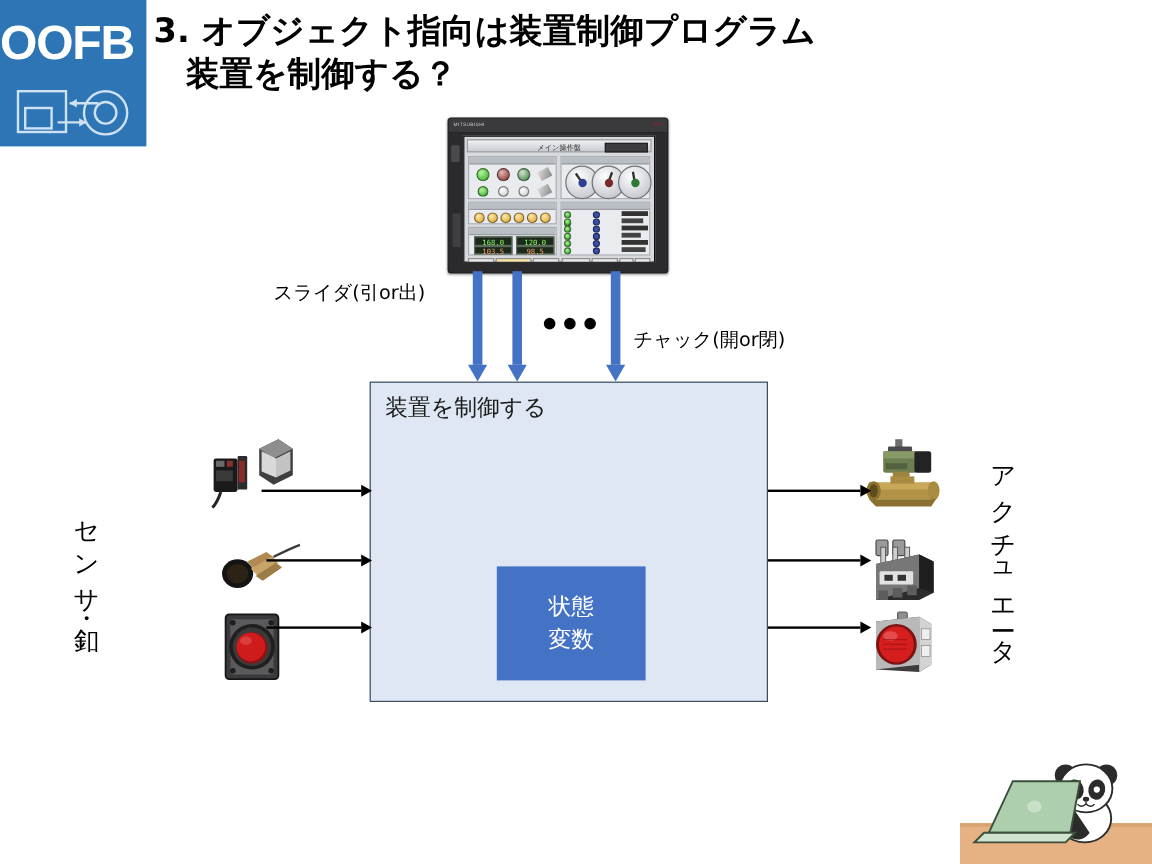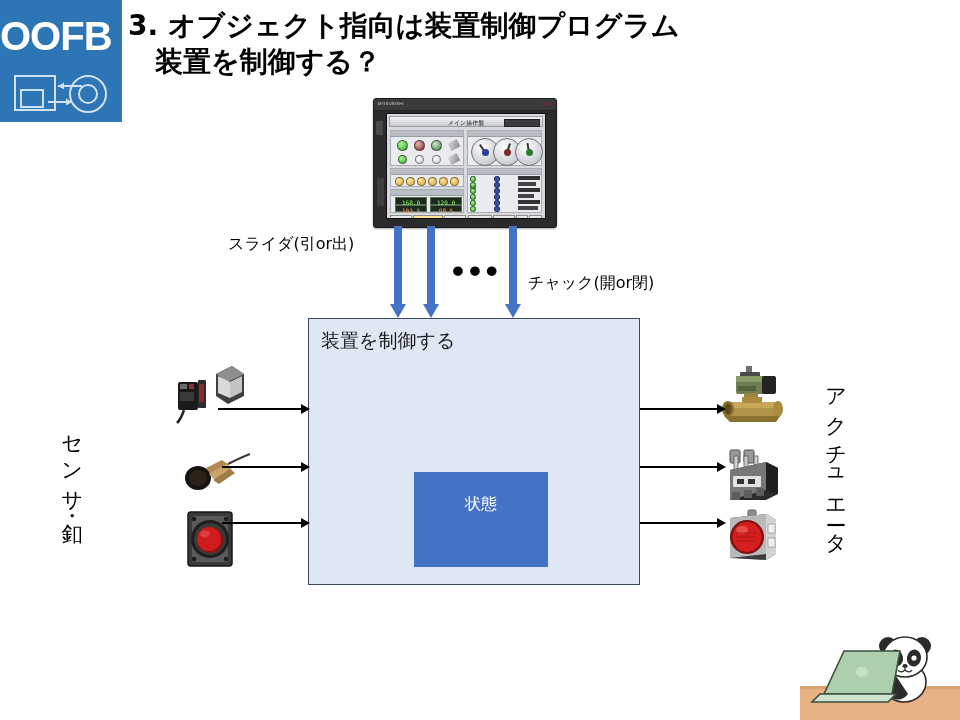--- a/index.html
+++ b/index.html
@@ -207,24 +207,24 @@
     box-sizing: border-box;
   }
   .fbbox-title {
     position: absolute; left: 12px; top: 8px;
     font-size: 19px; color: #1a1a1a; line-height: 1.45;
     font-family: "DejaVu Sans", "Liberation Sans", sans-serif;
   }
   .statebox {
     position: absolute;
     left: 414px; top: 472px;
-    width: 134px; height: 95px;
+    width: 124px; height: 95px;
     background: #4472C4;
     color: #ffffff;
-    font-size: 16px;
+    font-size: 19px;
     text-align: center;
     line-height: 1.4;
     padding-top: 21px;
     box-sizing: border-box;
     font-family: "DejaVu Sans", "Liberation Sans", sans-serif;
   }
 
   
   .harrow { position: absolute; height: 10px; }
   .harrow .sh {
@@ -404,20 +404,21 @@
   <div class="lbl" style="left:528px; top:273px;">チャック(開or閉)</div>
 
   <div class="fbbox">
     <div class="fbbox-title">
       <div>装置を制御する</div>
     </div>
   </div>
 
   <div class="statebox">
     <div>状態</div>
+    <div>変数</div>
   </div>
 
   <div class="vlabel" style="left:58px; top:420px;">センサ・釦</div>
 
   <svg class="dev" style="left:170px; top:362px; width:78px; height:62px;" viewBox="0 0 78 62">
     <polygon points="46,12 62,4 74,12 74,34 58,42 46,34" fill="#3f3f3f"></polygon>
     <polygon points="46,12 62,4 74,12 58,20" fill="#8e8e8e"></polygon>
     <polygon points="48,14 60,20 60,36 48,31" fill="#d9d9d9"></polygon>
     <polygon points="60,20 72,14 72,30 60,36" fill="#c3c3c3"></polygon>
     <rect x="8" y="20" width="20" height="28" rx="2" fill="#1a1a1a"></rect>

